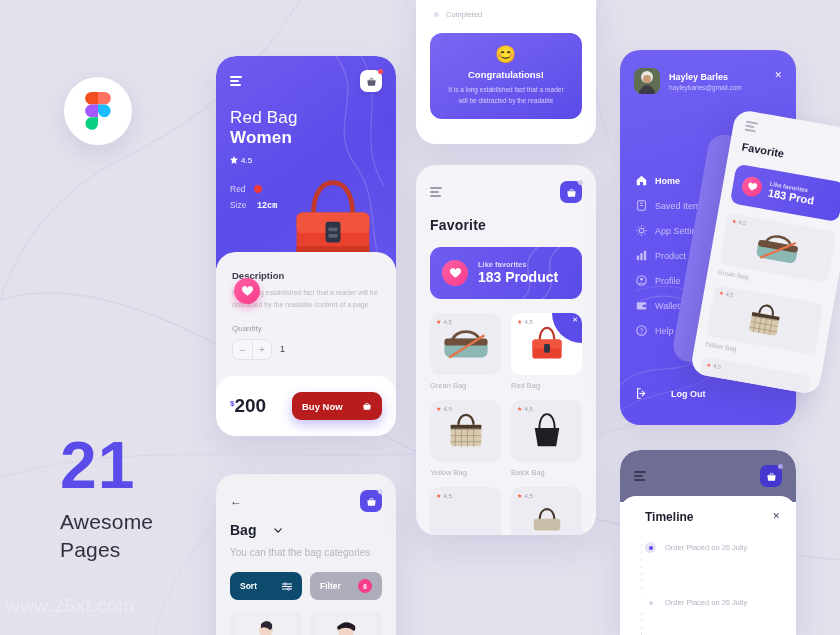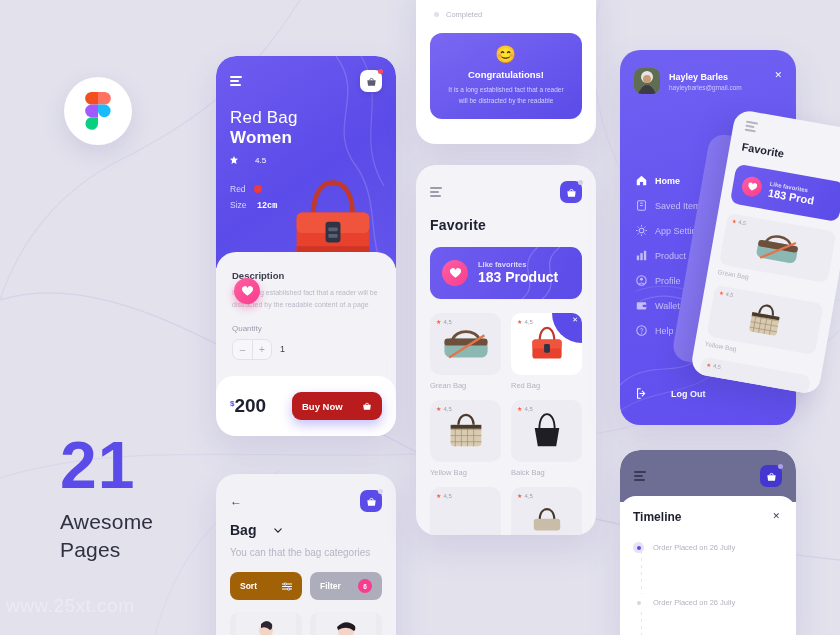--- a/index.html
+++ b/index.html
@@ -71,21 +71,21 @@
     display:flex; align-items:center; justify-content:center;
     position:relative; box-shadow:0 2px 6px rgba(0,0,0,.12);
   }
   .cart-btn .dot {
     position:absolute; top:-1px; right:-1px; width:5px;height:5px;
     border-radius:50%; background:#ff4d57;
   }
   .pd-title { color:#fff; font-size:17px; line-height:1.2; letter-spacing:.2px; }
   .pd-title b { display:block; font-weight:bold; }
   .pd-title .thin { font-weight:normal; }
-  .rating { display:flex; align-items:center; gap:17px; color:#fff; font-size:8px; }
+  .rating { display:flex; align-items:center; gap:3px; color:#fff; font-size:8px; }
   .pd-meta { color:#dcd7fb; font-size:8.5px; line-height:1.9; }
   .pd-meta b { color:#fff; }
   .swatch { display:inline-block; width:8px;height:8px;border-radius:50%; background:#ef3a3a; vertical-align:-1px; margin-left:6px;}
   .bag-img { position:absolute; right:2px; bottom:-8px; width:122px; }
   .fab-heart {
     position:absolute; left:18px; top:222px; width:26px;height:26px;border-radius:50%;
     background:linear-gradient(135deg,#ff5fa2,#f83d8e);
     display:flex;align-items:center;justify-content:center;
     box-shadow:0 4px 10px rgba(248,61,142,.4); z-index:4;
   }
@@ -126,21 +126,21 @@
     display:flex;align-items:center;justify-content:center;position:relative;
   }
   .cart-btn-purple .dot{ position:absolute;top:-1px;right:-1px;width:5px;height:5px;border-radius:50%;background:#d8d6ee;}
   .bag-h { font-size:14px; color:#1e2030; font-weight:bold; display:flex; align-items:center; gap:18px; margin-top:10px;}
   .bag-sub { font-size:10px; color:#b6b5c4; line-height:1.4; margin-top:8px; }
   .chips { display:flex; gap:8px; margin-top:12px; }
   .chip {
     flex:1; height:28px; border-radius:8px; display:flex; align-items:center;
     justify-content:space-between; padding:0 10px; font-size:8.5px; font-weight:bold; color:#fff;
   }
-  .chip.sort{ background:#a16207; }
+  .chip.sort{ background:#0c4a6e; }
   .chip.filter{ background:#aeadbb; }
   .chip .badge{ width:14px;height:14px;border-radius:50%;background:#f83d8e;color:#fff;
     font-size:6.5px;display:flex;align-items:center;justify-content:center;}
   .model-grid{ display:flex; gap:8px; padding:0 14px; margin-top:12px; }
   .model-card{ flex:1; height:46px; background:#ebebf1; border-radius:9px; overflow:hidden; position:relative;}
 
   
   #phone-congrats{ left:416px; top:-22px; width:180px; height:166px; background:#fff; border-radius:20px;}
   .cg-step{ display:flex;align-items:center;gap:7px; padding:32px 18px 0; }
   .cg-step .dot{width:5px;height:5px;border-radius:50%;background:#e0dff0;}
@@ -241,21 +241,21 @@
   
   #phone-time{ left:620px; top:450px; width:176px; height:185px; background:#fff; border-radius:20px 20px 0 0;}
   .tl-hero{ height:52px; background:#6e6d94; border-radius:20px 20px 0 0;
     display:flex;align-items:center;justify-content:space-between;padding:0 14px;}
   .bar-icon.dark i{ background:#3c3b55; }
   .cart-btn-deep{
     width:22px;height:22px;border-radius:7px;background:#4436cf;
     display:flex;align-items:center;justify-content:center;position:relative;
   }
   .cart-btn-deep .dot{position:absolute;top:-1px;right:-1px;width:5px;height:5px;border-radius:50%;background:#a9a2e6;}
-  .tl-body{ background:#fff; border-radius:16px 16px 0 0; margin-top:-6px; padding:14px 13px 0; position:relative; height:139px;}
+  .tl-body{ background:#fff; border-radius:16px 16px 0 0; margin-top:-6px; padding:14px 25px 0; position:relative; height:139px;}
   .tl-h{ font-size:12px; font-weight:bold; color:#1e2030; }
   .tl-close{ position:absolute; right:16px; top:15px; font-size:9px; color:#40405c; }
   .tl-row{ display:flex; align-items:center; gap:9px; margin-top:18px; position:relative;}
   .tl-row .ring{ width:11px;height:11px;border-radius:50%;background:#e6e3f8;
     display:flex;align-items:center;justify-content:center;flex:none;}
   .tl-row .ring i{width:4px;height:4px;border-radius:50%;background:#5b4be8;display:block;}
   .tl-row.dim .ring{ background:transparent; }
   .tl-row.dim .ring i{ background:#d7d6e4; }
   .tl-row span{ font-size:7.5px; color:#b3b2c1; }
   .tl-dash{ position:absolute; left:21px; top:48px; width:1px; height:50px;

